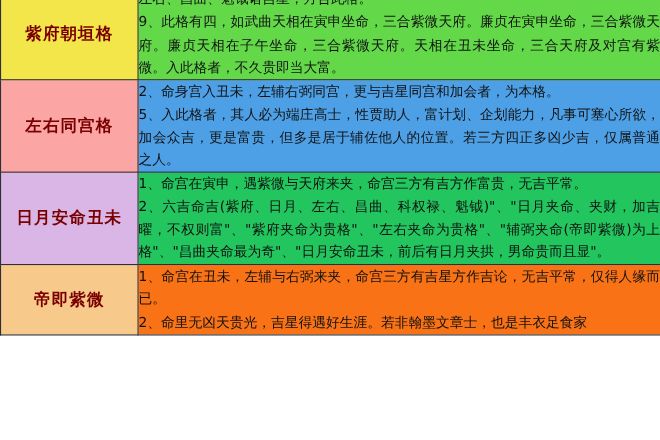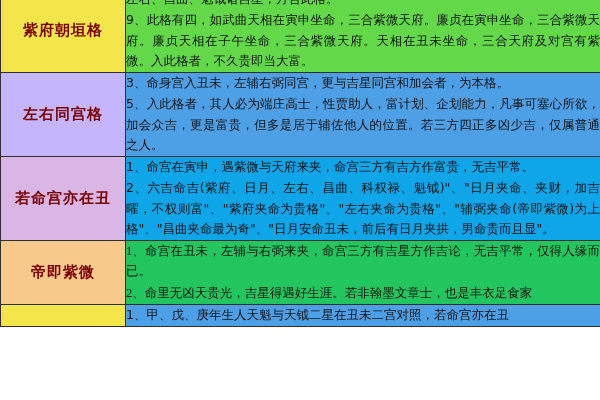--- a/index.html
+++ b/index.html
@@ -48,65 +48,59 @@
     color: #111111;
     text-align: justify;
   }
   .para {
     margin: 0 0 1px 0;
     text-indent: 0;
   }
   
   .r1 .label { background: #f2e64a; }
   .r1 .body  { background: #63d94a; }
-  .r2 .label { background: #c4b5fd; }
+  .r2 .label { background: #fca5a5; }
   .r2 .body  { background: #4ea0e6; }
   .r3 .label { background: #d9b6e6; }
-  .r3 .body  { background: #0ea5e9; }
+  .r3 .body  { background: #22c55e; }
   .r4 .label { background: #f7c98a; }
-  .r4 .body  { background: #22c55e; font-family: Liberation Serif, serif; }
+  .r4 .body  { background: #f97316; }
   .r5 .label { background: #f2e64a; }
   .r5 .body  { background: #4ea0e6; }
   .r3 .body .para { color: #101010; }
 </style>
 </head>
 <body>
 
 <div class="sheet">
   <table class="grid">
     <tbody>
       <tr class="r1">
         <td class="label">紫府朝垣格</td>
         <td class="body">
           <p class="para">左右、昌曲、魁钺诸吉星，方合此格。</p>
           <p class="para">9、此格有四，如武曲天相在寅申坐命，三合紫微天府。廉贞在寅申坐命，三合紫微天府。廉贞天相在子午坐命，三合紫微天府。天相在丑未坐命，三合天府及对宫有紫微。入此格者，不久贵即当大富。</p>
         </td>
       </tr>
       <tr class="r2">
         <td class="label">左右同宫格</td>
         <td class="body">
-          <p class="para">3、命身宫入丑未，左辅右弼同宫，更与吉星同宫和加会者，为本格。</p>
+          <p class="para">2、命身宫入丑未，左辅右弼同宫，更与吉星同宫和加会者，为本格。</p>
           <p class="para">5、入此格者，其人必为端庄高士，性贾助人，富计划、企划能力，凡事可塞心所欲，加会众吉，更是富贵，但多是居于辅佐他人的位置。若三方四正多凶少吉，仅属普通之人。</p>
         </td>
       </tr>
       <tr class="r3">
-        <td class="label">若命宫亦在丑</td>
+        <td class="label">日月安命丑未</td>
         <td class="body">
           <p class="para">1、命宫在寅申，遇紫微与天府来夹，命宫三方有吉方作富贵，无吉平常。</p>
           <p class="para">2、六吉命吉(紫府、日月、左右、昌曲、科权禄、魁钺)"、"日月夹命、夹财，加吉曜，不权则富"、"紫府夹命为贵格"、"左右夹命为贵格"、"辅弼夹命(帝即紫微)为上格"、"昌曲夹命最为奇"、"日月安命丑未，前后有日月夹拱，男命贵而且显"。</p>
         </td>
       </tr>
       <tr class="r4">
         <td class="label">帝即紫微</td>
         <td class="body">
           <p class="para">1、命宫在丑未，左辅与右弼来夹，命宫三方有吉星方作吉论，无吉平常，仅得人缘而已。</p>
           <p class="para">2、命里无凶天贵光，吉星得遇好生涯。若非翰墨文章士，也是丰衣足食家</p>
         </td>
       </tr>
-      <tr class="r5">
-        <td class="label"></td>
-        <td class="body">
-          <p class="para">1、甲、戊、庚年生人天魁与天钺二星在丑未二宫对照，若命宫亦在丑</p>
-        </td>
-      </tr>
     </tbody>
   </table>
 </div>
 
 </body></html>

